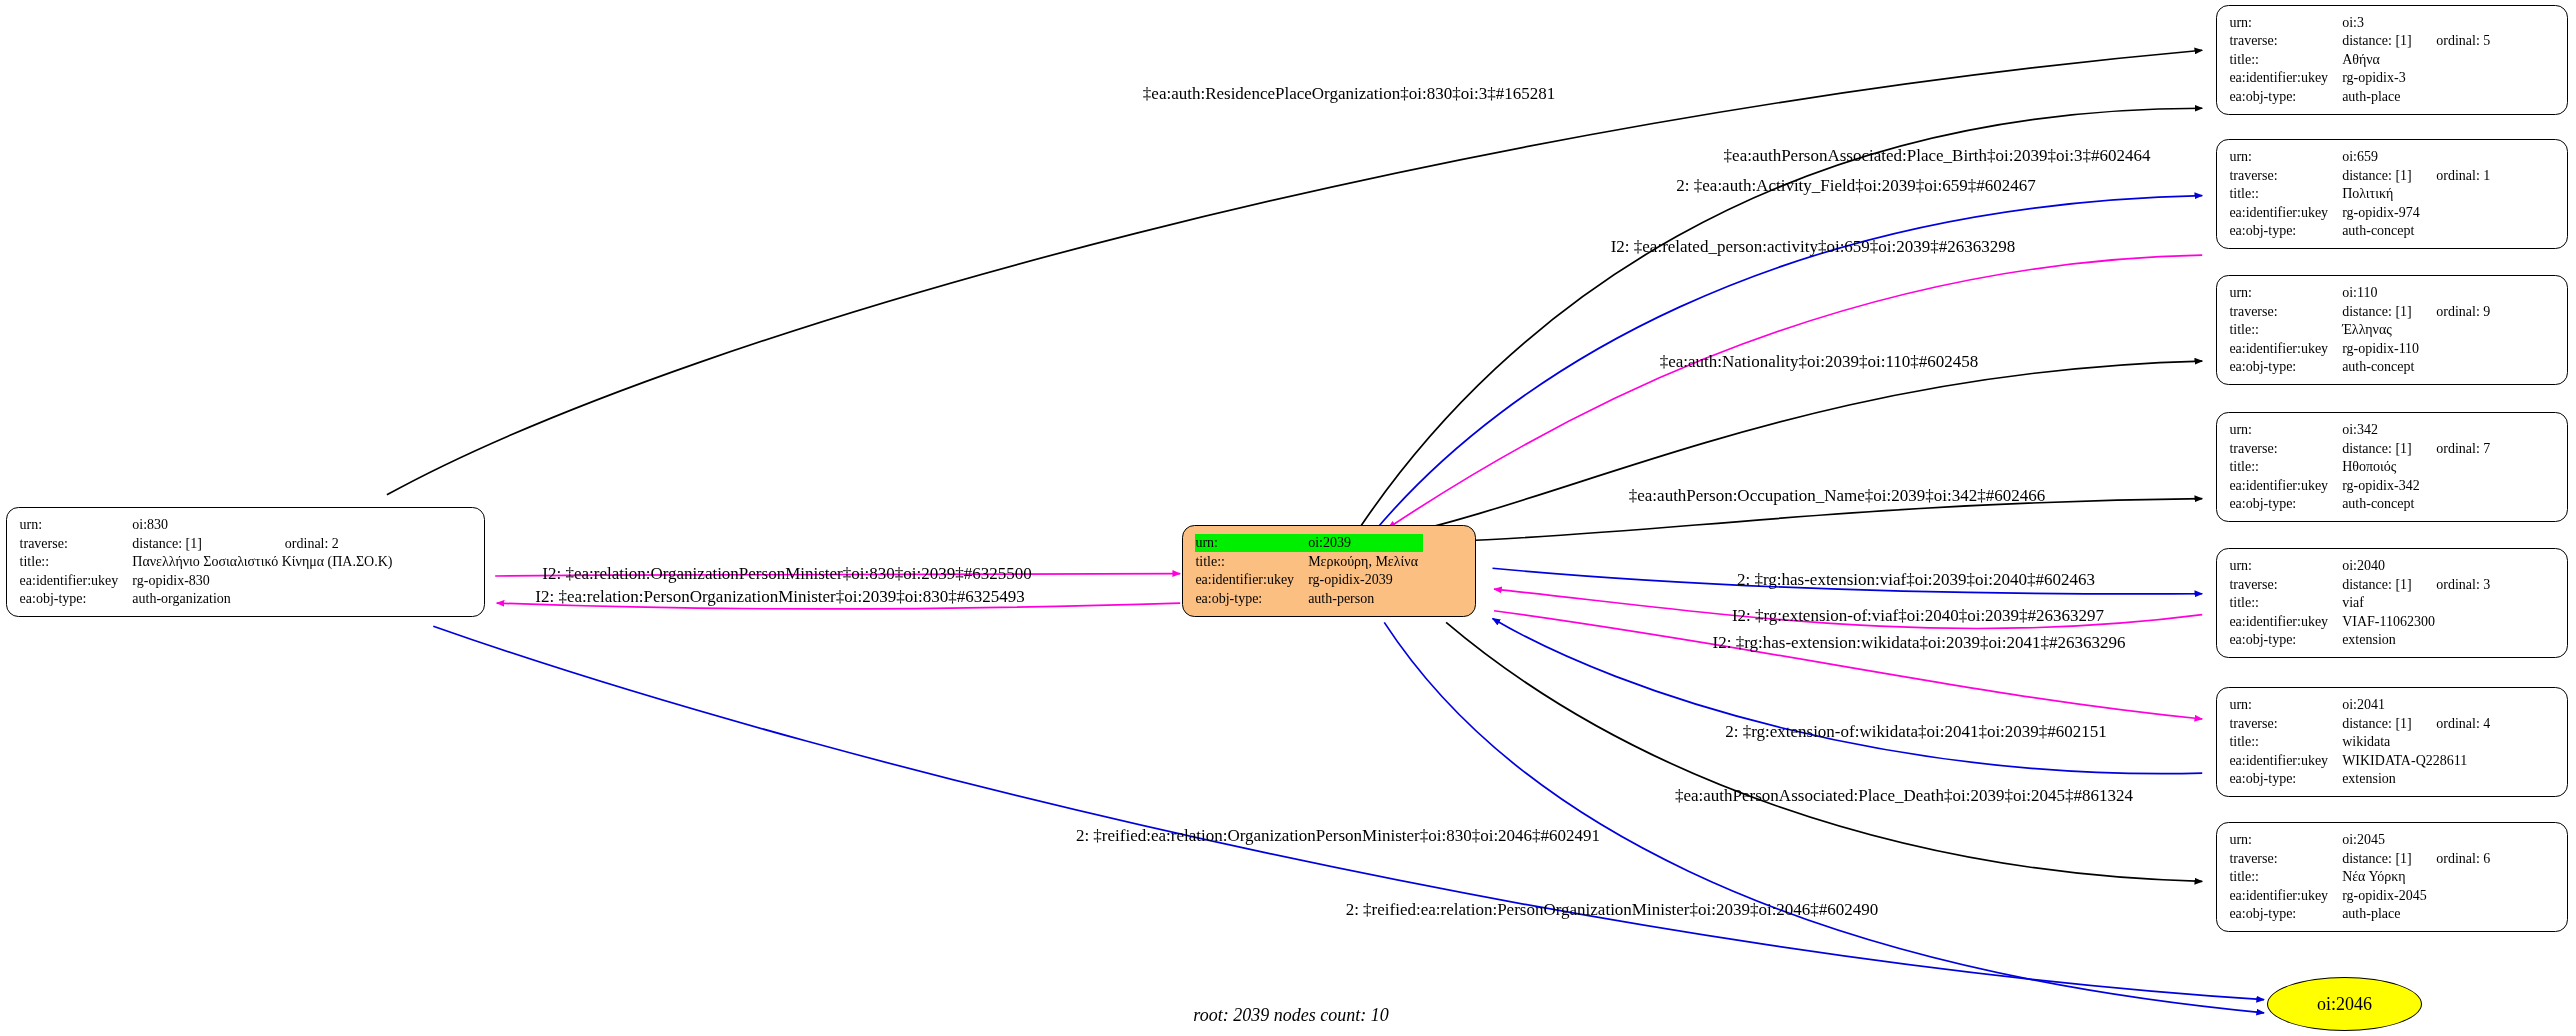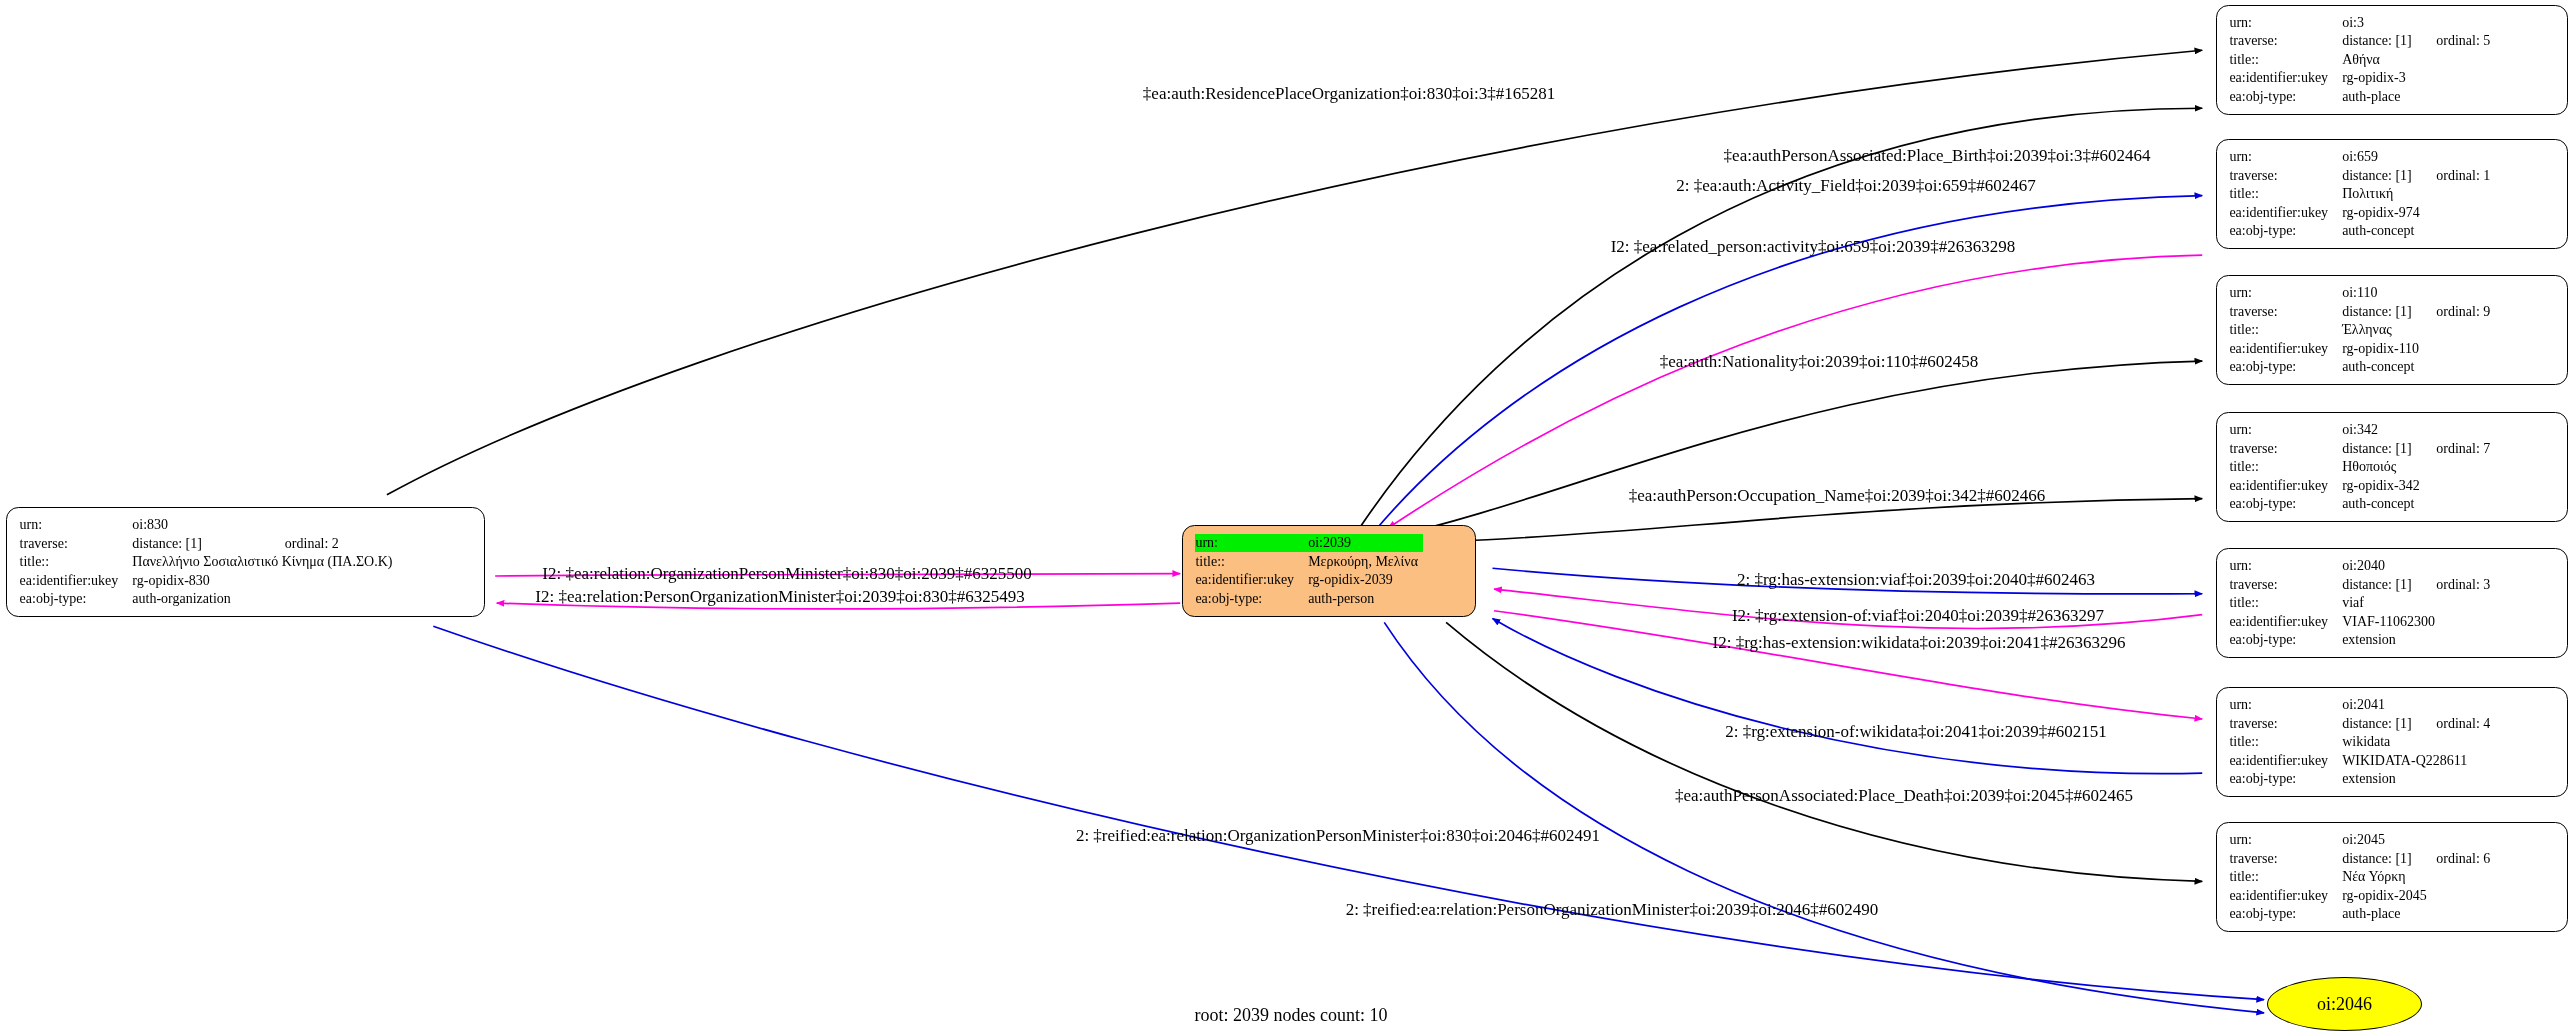--- a/index.html
+++ b/index.html
@@ -87,20 +87,21 @@
     color: #000000;
     white-space: nowrap;
     transform: translateX(-50%);
   }
   .caption {
     position: absolute;
     font-size: 18px;
     font-family: "Liberation Serif", "DejaVu Serif", serif;
     white-space: nowrap;
     transform: translateX(-50%);
+    font-style: italic;
   }
 </style>
 </head>
 <body>
 
 <div id="canvas">
 
   <svg class="edges" viewBox="0 0 3331 1340" xmlns="http://www.w3.org/2000/svg">
     <defs>
       <marker id="ah-black" markerWidth="11" markerHeight="9" refX="10" refY="4.5" orient="auto" markerUnits="userSpaceOnUse">
@@ -409,20 +410,20 @@
   <div class="edge-label" style="left:1856px; top:176px;">2: ‡ea:auth:Activity_Field‡oi:2039‡oi:659‡#602467</div>
   <div class="edge-label" style="left:1813px; top:237px;">I2: ‡ea:related_person:activity‡oi:659‡oi:2039‡#26363298</div>
   <div class="edge-label" style="left:1819px; top:352px;">‡ea:auth:Nationality‡oi:2039‡oi:110‡#602458</div>
   <div class="edge-label" style="left:1837px; top:486px;">‡ea:authPerson:Occupation_Name‡oi:2039‡oi:342‡#602466</div>
   <div class="edge-label" style="left:787px; top:564px;">I2: ‡ea:relation:OrganizationPersonMinister‡oi:830‡oi:2039‡#6325500</div>
   <div class="edge-label" style="left:780px; top:587px;">I2: ‡ea:relation:PersonOrganizationMinister‡oi:2039‡oi:830‡#6325493</div>
   <div class="edge-label" style="left:1916px; top:570px;">2: ‡rg:has-extension:viaf‡oi:2039‡oi:2040‡#602463</div>
   <div class="edge-label" style="left:1918px; top:606px;">I2: ‡rg:extension-of:viaf‡oi:2040‡oi:2039‡#26363297</div>
   <div class="edge-label" style="left:1919px; top:633px;">I2: ‡rg:has-extension:wikidata‡oi:2039‡oi:2041‡#26363296</div>
   <div class="edge-label" style="left:1916px; top:722px;">2: ‡rg:extension-of:wikidata‡oi:2041‡oi:2039‡#602151</div>
-  <div class="edge-label" style="left:1904px; top:786px;">‡ea:authPersonAssociated:Place_Death‡oi:2039‡oi:2045‡#602465</div>
+  <div class="edge-label" style="left:1904px; top:786px;">‡ea:authPersonAssociated:Place_Death‡oi:2039‡oi:2045‡#861324</div>
   <div class="edge-label" style="left:1338px; top:826px;">2: ‡reified:ea:relation:OrganizationPersonMinister‡oi:830‡oi:2046‡#602491</div>
   <div class="edge-label" style="left:1612px; top:900px;">2: ‡reified:ea:relation:PersonOrganizationMinister‡oi:2039‡oi:2046‡#602490</div>
 
   <div class="caption" style="left:1291px; top:1005px;">root: 2039 nodes count: 10</div>
 
 </div>
 
 
 </body></html>

